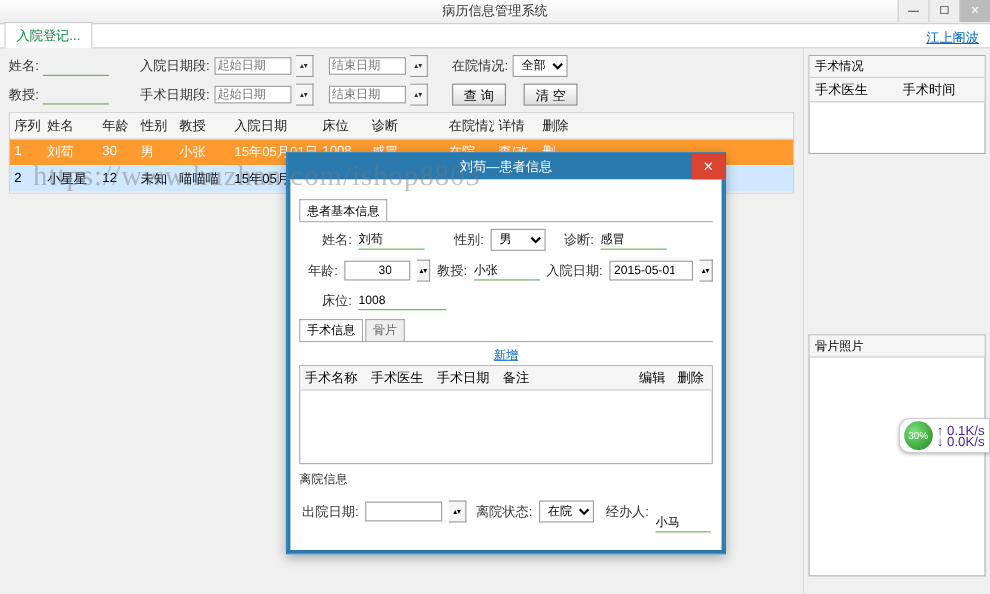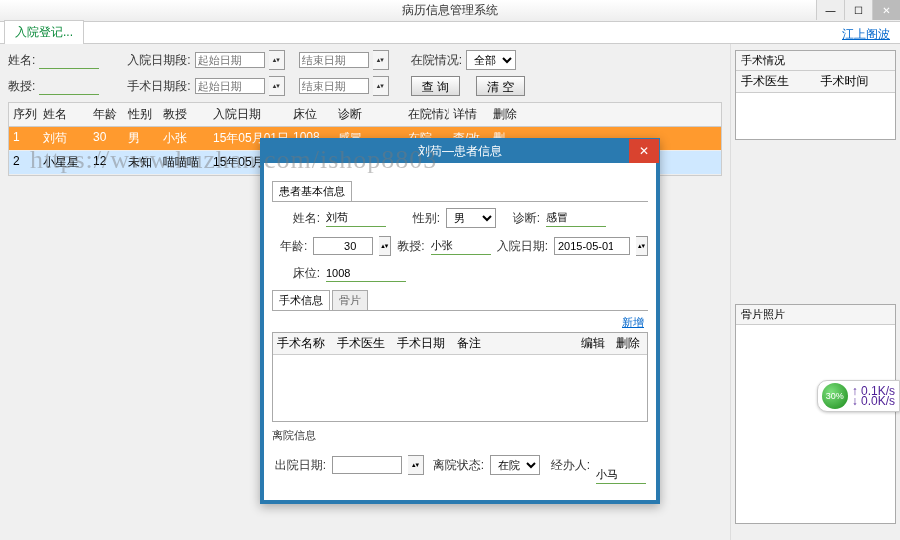--- a/index.html
+++ b/index.html
@@ -44,21 +44,21 @@
 .dlg-body{border:3px solid #2a7ab0;border-top:none;padding:18px 8px 8px}
 .dlg-tabs{display:flex;border-bottom:1px solid #aaa;margin-bottom:6px}
 .dlg-tab{padding:2px 6px;border:1px solid #aaa;border-bottom:none;background:#fff;margin-right:2px;font-size:11px}
 .dlg-tab.inactive{background:#eee;color:#666}
 .formrow{display:flex;align-items:center;gap:6px;margin-bottom:8px;font-size:11px}
 .formrow .lbl{width:48px;text-align:right;color:#333}
 .inline-inp{border:none;border-bottom:1px solid #6aa84f;height:18px;width:60px;background:transparent;font-size:11px}
 .numbox{border:1px solid #999;height:18px;width:60px;font-size:11px;text-align:right;padding-right:16px;position:relative}
 .subtabs{display:flex;border-bottom:1px solid #aaa;margin-bottom:2px}
 .subtabs .dlg-tab{font-size:11px}
-.addlink{text-align:right;color:#06c;text-decoration:underline;font-size:11px;cursor:pointer;padding:2px 4px}
+.addlink{text-align:center;color:#06c;text-decoration:underline;font-size:11px;cursor:pointer;padding:2px 4px}
 .surgtable{border:1px solid #aaa;height:90px;background:#fff}
 .surgh{display:flex;background:#f5f5f5;font-size:11px;border-bottom:1px solid #ccc}
 .surgh>div{padding:2px 4px}
 .dlg-foot{display:flex;justify-content:flex-end;gap:10px;margin-top:8px}
 .watermark{position:absolute;top:145px;left:30px;font-size:26px;color:rgba(120,120,120,.45);font-family:Georgia,serif;letter-spacing:1px;pointer-events:none}
 .netwidget{position:absolute;right:0;top:380px;display:flex;align-items:center;background:#fff;border:1px solid #ccc;border-radius:10px 0 0 10px;padding:2px 4px;font-size:9px;box-shadow:0 1px 3px rgba(0,0,0,.2)}
 .netcircle{width:26px;height:26px;border-radius:50%;background:radial-gradient(circle at 35% 35%,#7de07d,#1a8a1a);color:#fff;display:flex;align-items:center;justify-content:center;font-size:9px;margin-right:4px}
 .netrates{display:flex;flex-direction:column;line-height:10px;color:#4c1d95}
 .fieldset-label{font-size:11px;color:#333;margin:6px 0 3px}
 </style>

